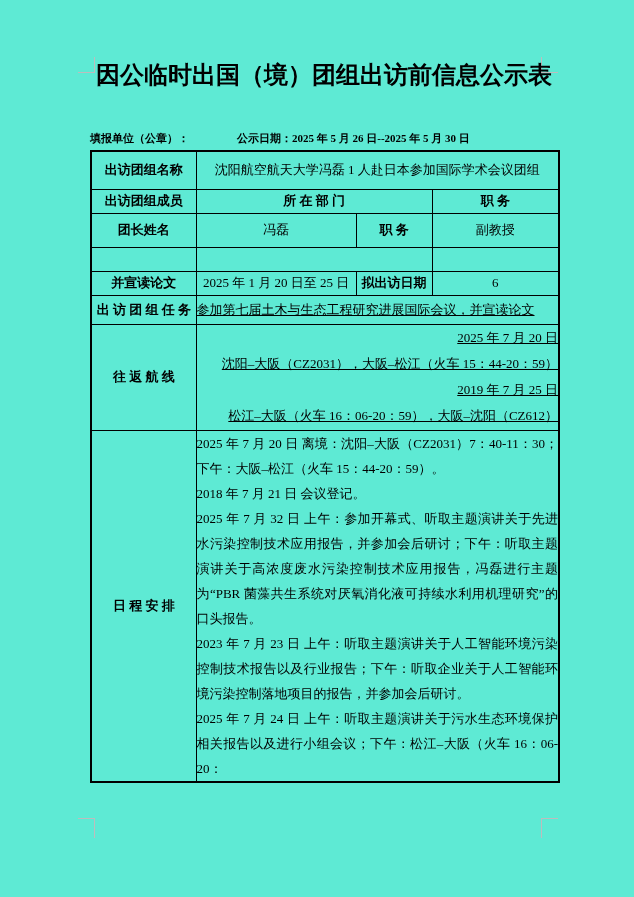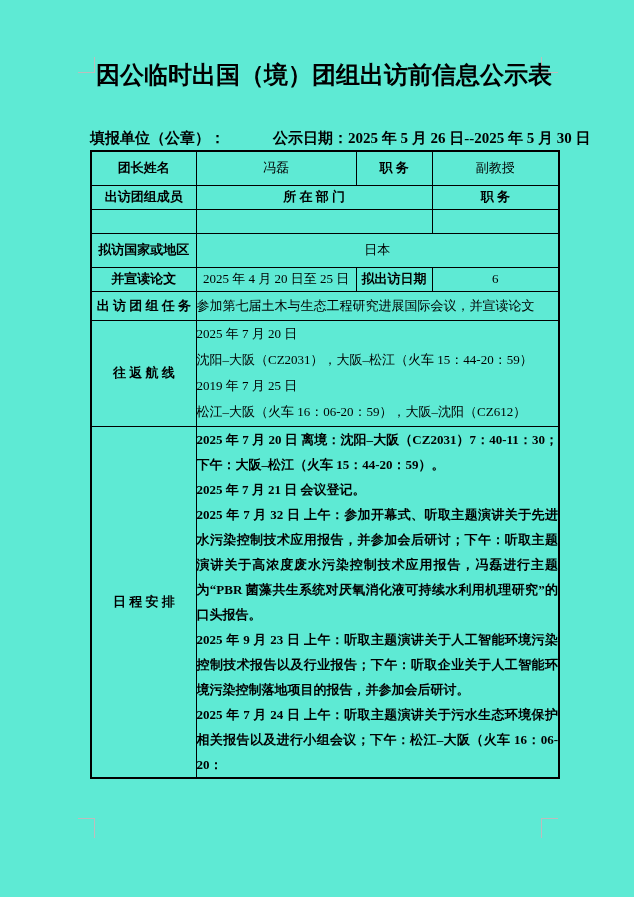--- a/index.html
+++ b/index.html
@@ -29,21 +29,21 @@
     font-size: 24px;
     font-weight: bold;
     text-align: center;
     line-height: 34px;
     white-space: nowrap;
   }
 
   .header-line {
     margin-top: 36px;
     height: 20px; line-height: 20px;
-    font-size: 15px;
+    font-size: 11px;
     font-weight: bold;
     white-space: nowrap;
   }
   .header-line .pubdate { margin-left: 48px; }
 
   table.form {
     margin-top: 2px;
     border-collapse: collapse;
     table-layout: fixed;
     width: 468px;
@@ -51,24 +51,24 @@
   }
   table.form td {
     border: 1px solid #000;
     font-size: 13px;
     padding: 0;
     overflow: hidden;
     vertical-align: middle;
   }
   td.lbl { font-weight: bold; text-align: center; }
   td.val-c { text-align: center; }
-  td.val-l { text-align: left; padding-left: 6px; padding-right: 4px; }
+  td.val-l { text-align: left; padding-left: 6px; padding-right: 4px; text-decoration: underline; }
   td.tall { vertical-align: middle; }
-  .route-line { line-height: 26px; white-space: nowrap; }
-  td.schedule-cell { vertical-align: top; padding: 3px 6px 0 6px; font-weight: bold; }
+  .route-line { line-height: 26px; white-space: nowrap; text-align: right; }
+  td.schedule-cell { vertical-align: top; padding: 3px 6px 0 6px; }
   .sched-p { line-height: 25px; text-align: justify; }
 </style>
 </head>
 <body>
 
 <div class="page">
   <div class="mark tl"></div>
   <div class="mark tr"></div>
   <div class="mark bl"></div>
   <div class="mark br"></div>
@@ -81,65 +81,65 @@
     </div>
 
     <table class="form">
       <colgroup>
         <col style="width:105px">
           <col style="width:160px">
           <col style="width:76px">
           <col style="width:127px">
       </colgroup>
       <tbody>
+        <tr style="height:38px">
+          <td class="lbl">出访团组名称</td>
+          <td class="val-c" colspan="3">沈阳航空航天大学冯磊 1 人赴日本参加国际学术会议团组</td>
+        </tr>
+        <tr style="height:24px">
+          <td class="lbl">出访团组成员</td>
+          <td class="lbl" colspan="2">所 在 部 门</td>
+          <td class="lbl">职 务</td>
+        </tr>
         <tr style="height:34px">
           <td class="lbl">团长姓名</td>
           <td class="val-c">冯磊</td>
           <td class="lbl">职 务</td>
           <td class="val-c">副教授</td>
         </tr>
         <tr style="height:24px">
-          <td class="lbl">出访团组成员</td>
-          <td class="lbl" colspan="2">所 在 部 门</td>
-          <td class="lbl">职 务</td>
-        </tr>
-        <tr style="height:24px">
           <td class="val-c"></td>
           <td class="val-c" colspan="2"></td>
           <td class="val-c"></td>
         </tr>
-        <tr style="height:34px">
-          <td class="lbl">拟访国家或地区</td>
-          <td class="val-c" colspan="3">日本</td>
-        </tr>
         <tr style="height:24px">
           <td class="lbl">并宣读论文</td>
-          <td class="val-c">2025 年 4 月 20 日至 25 日</td>
+          <td class="val-c">2025 年 1 月 20 日至 25 日</td>
           <td class="lbl">拟出访日期</td>
           <td class="val-c">6</td>
         </tr>
         <tr style="height:29px">
           <td class="lbl">出 访 团 组 任 务</td>
           <td class="val-l" colspan="3">参加第七届土木与生态工程研究进展国际会议，并宣读论文</td>
         </tr>
         <tr style="height:106px">
           <td class="lbl">往 返 航 线</td>
           <td class="val-l tall" colspan="3">
             <div class="route-line">2025 年 7 月 20 日</div>
             <div class="route-line">沈阳–大阪（CZ2031），大阪–松江（火车 15：44-20：59）</div>
             <div class="route-line">2019 年 7 月 25 日</div>
             <div class="route-line">松江–大阪（火车 16：06-20：59），大阪–沈阳（CZ612）</div>
           </td>
         </tr>
         <tr style="height:330px">
           <td class="lbl">日 程 安 排</td>
           <td class="schedule-cell" colspan="3">
             <div class="sched-p">2025 年 7 月 20 日 离境：沈阳–大阪（CZ2031）7：40-11：30；下午：大阪–松江（火车 15：44-20：59）。</div>
-            <div class="sched-p">2025 年 7 月 21 日 会议登记。</div>
+            <div class="sched-p">2018 年 7 月 21 日 会议登记。</div>
             <div class="sched-p">2025 年 7 月 32 日 上午：参加开幕式、听取主题演讲关于先进水污染控制技术应用报告，并参加会后研讨；下午：听取主题演讲关于高浓度废水污染控制技术应用报告，冯磊进行主题为“PBR 菌藻共生系统对厌氧消化液可持续水利用机理研究”的口头报告。</div>
-            <div class="sched-p">2025 年 9 月 23 日 上午：听取主题演讲关于人工智能环境污染控制技术报告以及行业报告；下午：听取企业关于人工智能环境污染控制落地项目的报告，并参加会后研讨。</div>
+            <div class="sched-p">2023 年 7 月 23 日 上午：听取主题演讲关于人工智能环境污染控制技术报告以及行业报告；下午：听取企业关于人工智能环境污染控制落地项目的报告，并参加会后研讨。</div>
             <div class="sched-p">2025 年 7 月 24 日 上午：听取主题演讲关于污水生态环境保护相关报告以及进行小组会议；下午：松江–大阪（火车 16：06-20：</div>
           </td>
         </tr>
       </tbody>
     </table>
   </div>
 </div>
 
 </body></html>

